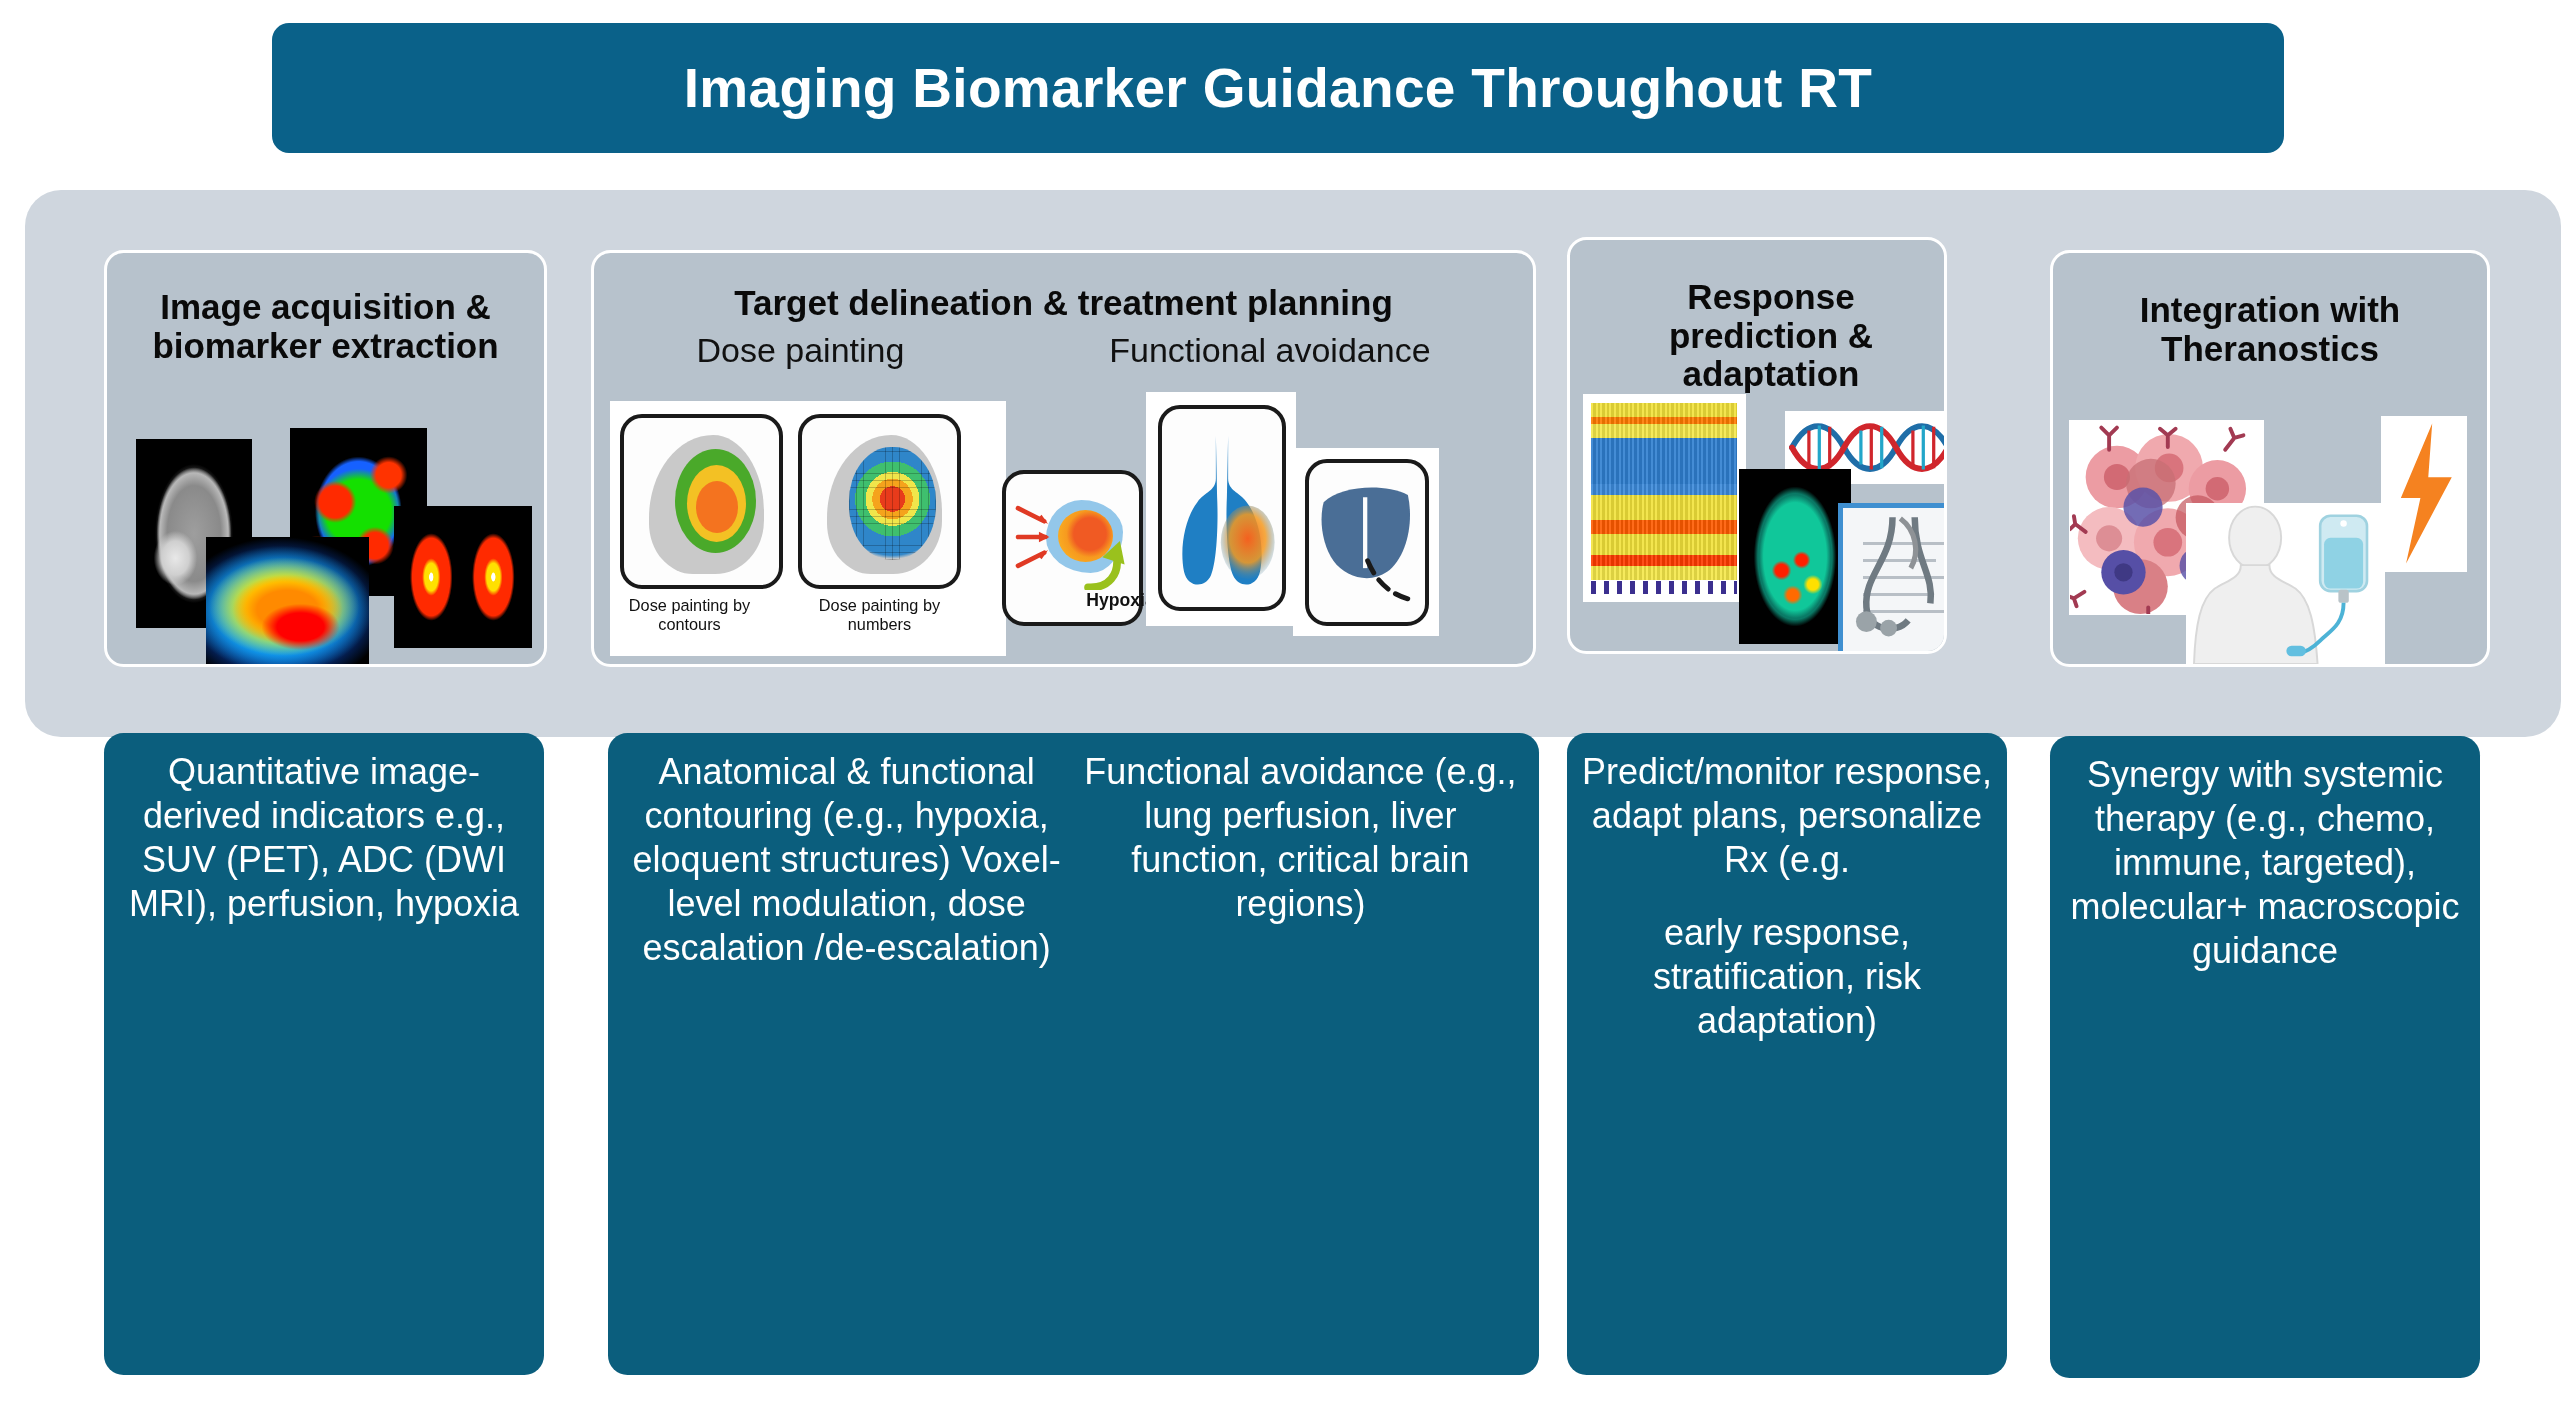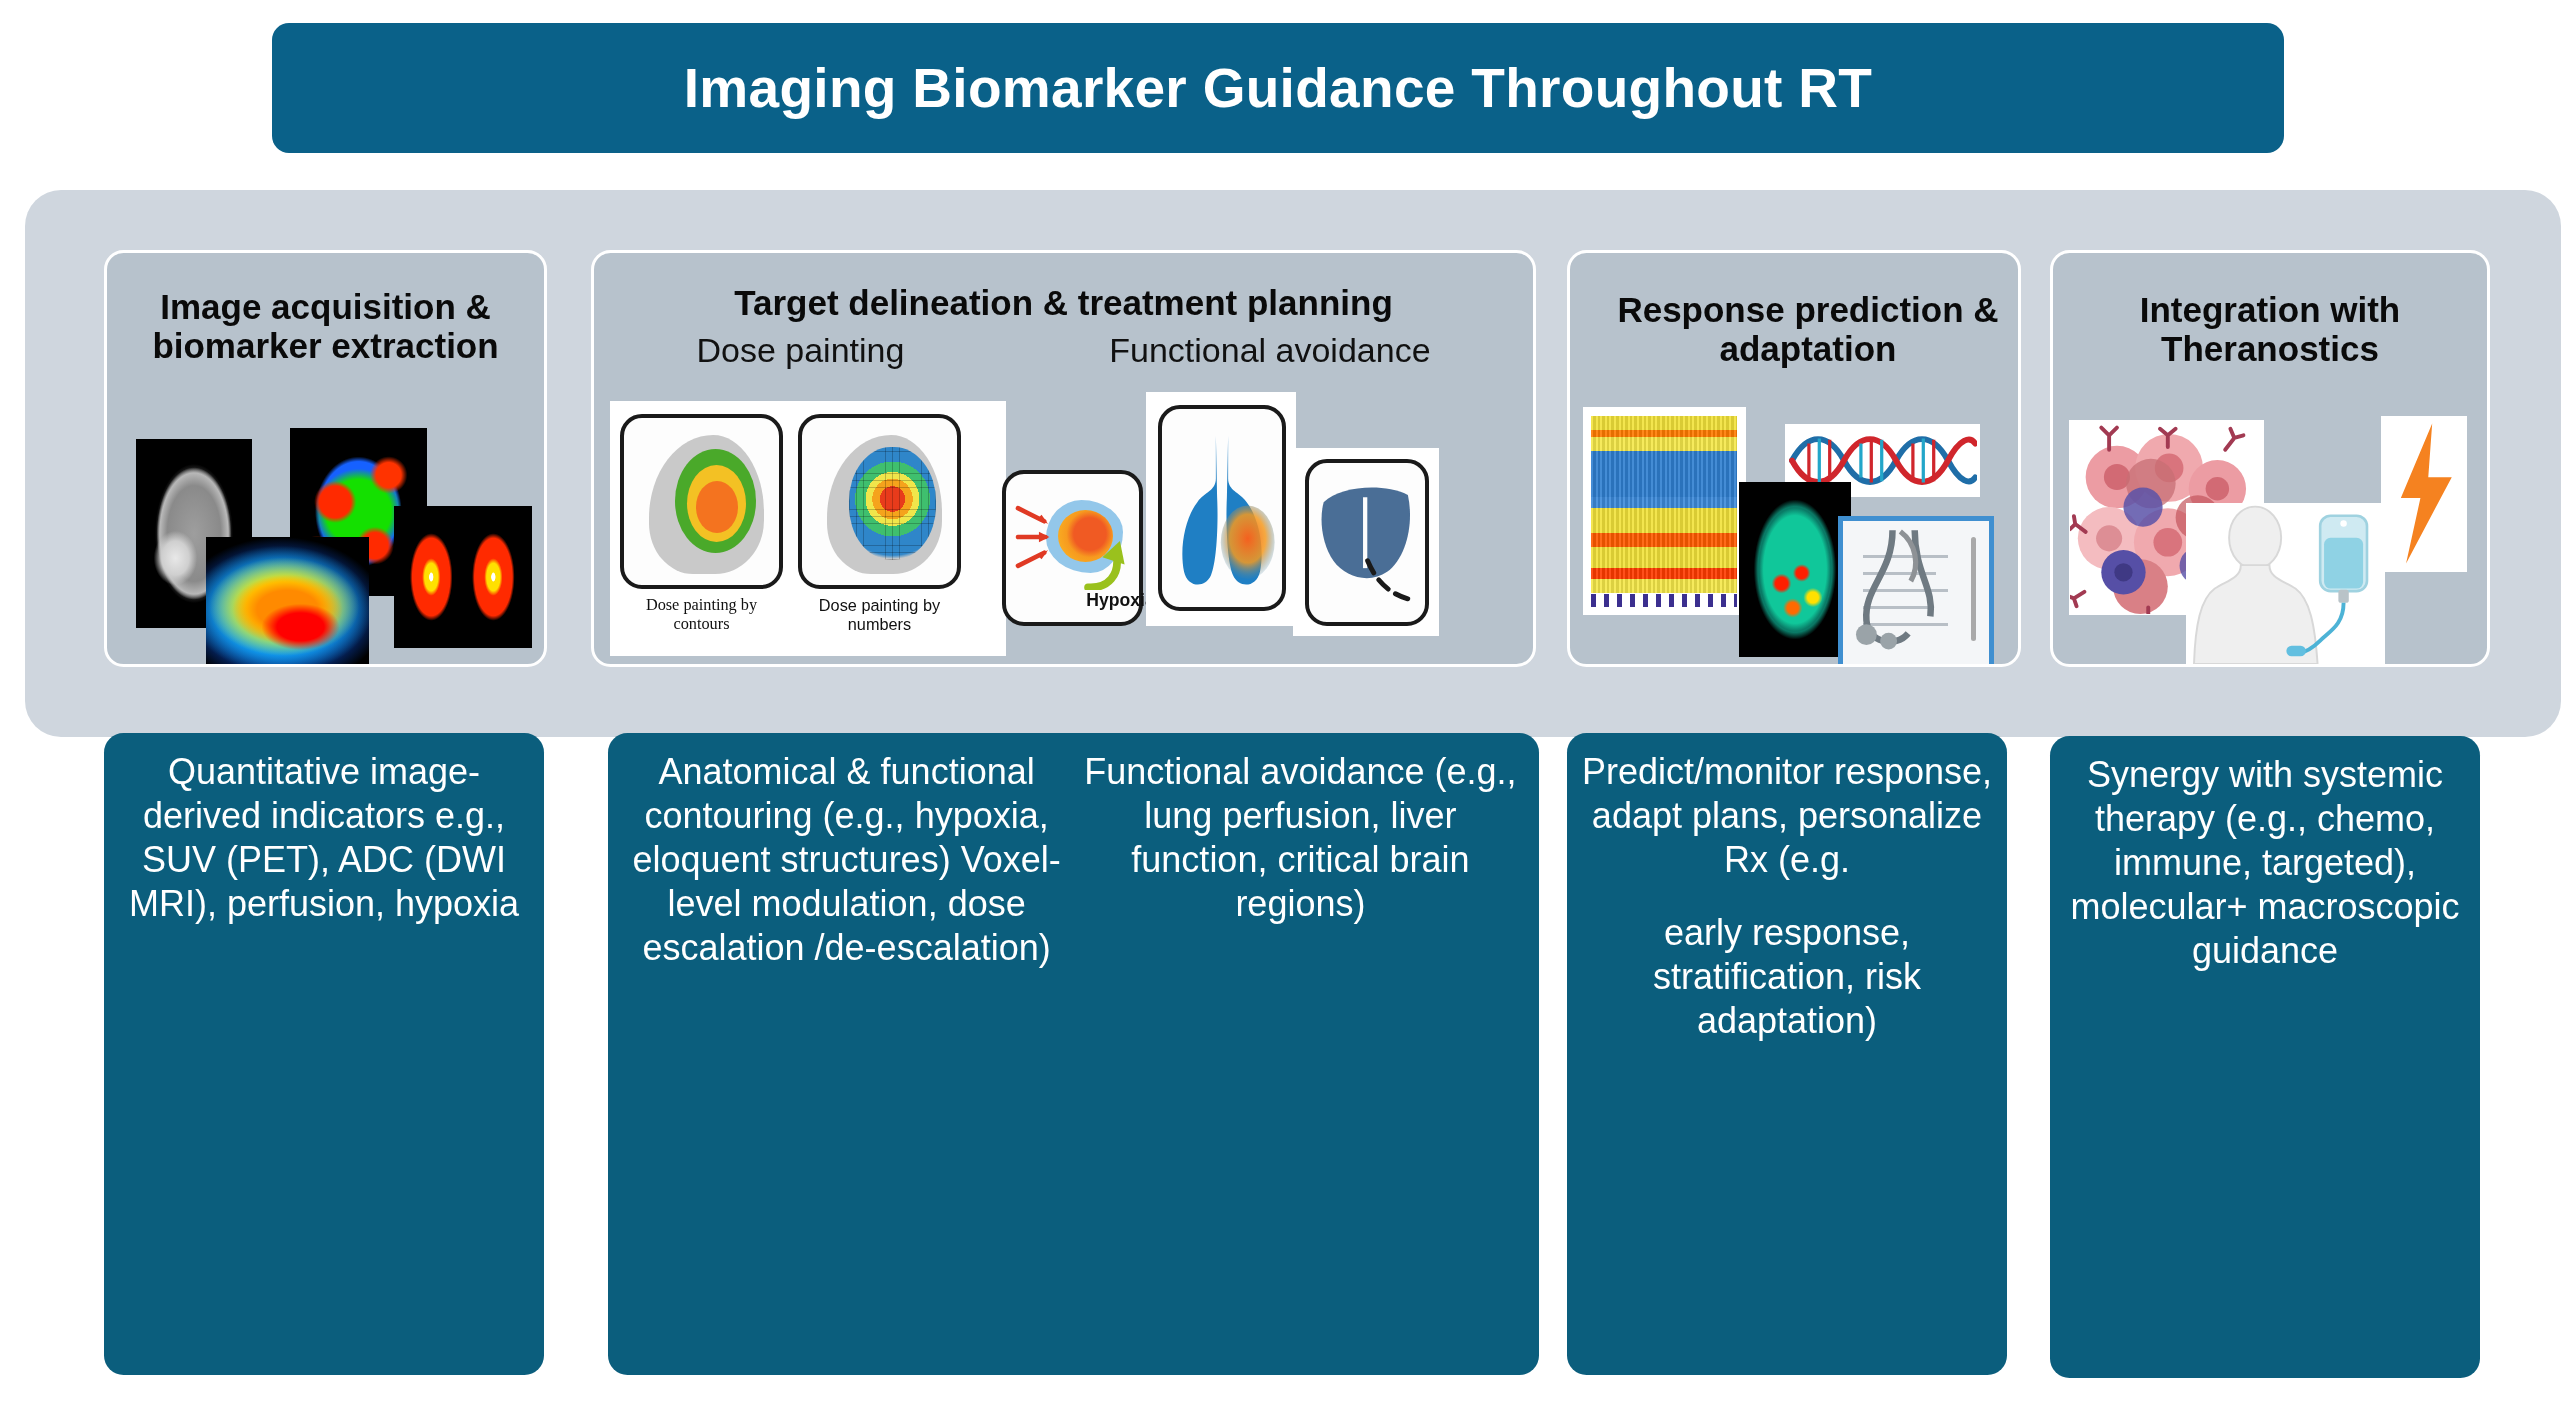--- a/index.html
+++ b/index.html
@@ -34,21 +34,21 @@
   .stage-head{
     text-align:center;color:#0a0a0a;font-weight:bold;
     font-family:"Liberation Sans",sans-serif;line-height:1.1;
   }
   .sub-head{
     color:#111;font-weight:normal;font-family:"Liberation Sans",sans-serif;
   }
 
   #card-1{left:104px;top:250px;width:443px;height:417px;}
   #card-2{left:591px;top:250px;width:945px;height:417px;}
-  #card-3{left:1567px;top:250px;width:454px;height:417px;padding-left:28px;}
+  #card-3{left:1567px;top:237px;width:380px;height:417px;padding-left:28px;}
   #card-4{left:2050px;top:250px;width:440px;height:417px;}
 
   #card-1 .stage-head{font-size:35px;padding-top:35px;}
   #card-2 .stage-head{font-size:35px;padding-top:31px;}
   #card-3 .stage-head{font-size:35px;padding-top:38px;}
   #card-4 .stage-head{font-size:35px;padding-top:38px;}
 
   .c2-subrow{
     position:absolute;top:78px;left:0;width:100%;
     display:flex;justify-content:space-around;
@@ -175,21 +175,21 @@
   </div>
 
   <div class="art white-tile" style="left:15.6px;top:148px;width:396px;height:255px;"></div>
 
   <div class="art round-tile" style="left:26px;top:161px;width:163px;height:175px;">
     <div class="head-sil" style="left:25px;top:17px;width:115px;height:139px;"></div>
     <div class="ring" style="left:51px;top:31px;width:81px;height:104px;background:#4aa92a;"></div>
     <div class="ring" style="left:63px;top:47px;width:59px;height:77px;background:#f3c124;"></div>
     <div class="ring" style="left:72px;top:63px;width:42px;height:52px;background:#f4731f;"></div>
   </div>
-  <div class="tile-cap art" style="left:26px;top:343px;width:163px;font-family:Liberation Serif, serif;">
+  <div class="tile-cap art" style="left:14px;top:343px;width:163px;">
     <span>Dose painting by contours</span>
   </div>
 
   <div class="art round-tile" style="left:204px;top:161px;width:163px;height:175px;">
     <div class="head-sil" style="left:25px;top:17px;width:115px;height:139px;"></div>
     <div class="ring" style="left:47px;top:29px;width:87px;height:113px;border-radius:48%;
         background:
           radial-gradient(circle at 50% 46%, #e83b1b 0 17%, #f5a31c 17% 27%, #f0e64b 27% 36%, #3fbf6e 36% 50%, #2f86c9 50% 75%, rgba(0,0,0,0) 80%);"></div>
     <div class="ring" style="left:47px;top:29px;width:87px;height:113px;border-radius:48%;
         background:repeating-linear-gradient(90deg, rgba(0,0,0,.22) 0 0.7px, rgba(0,0,0,0) 0.7px 7.2px),

